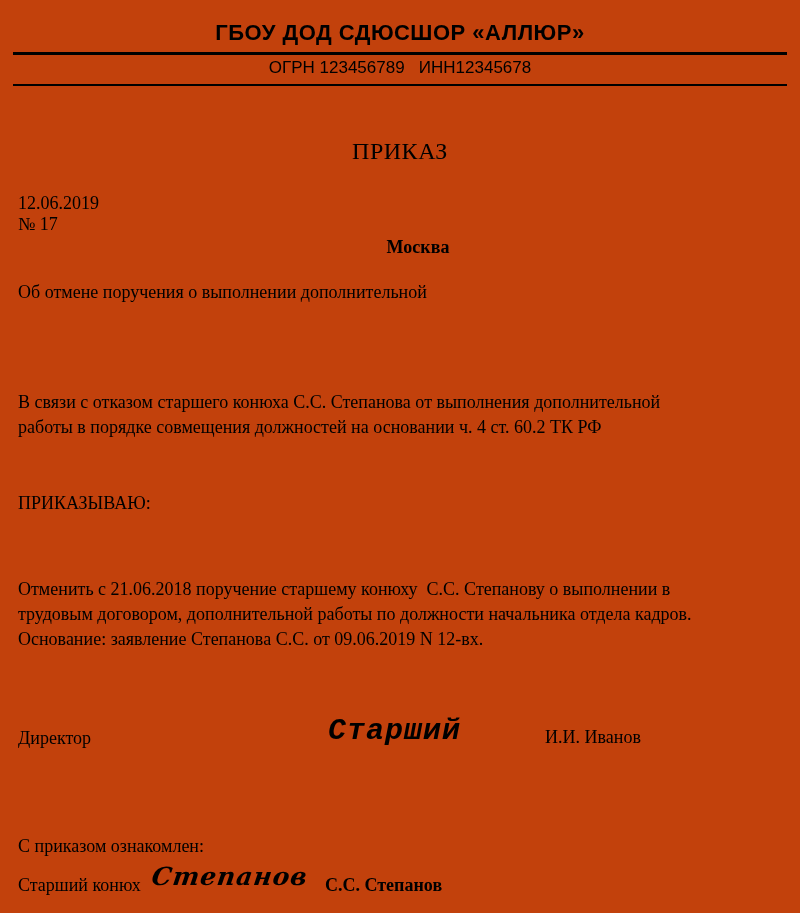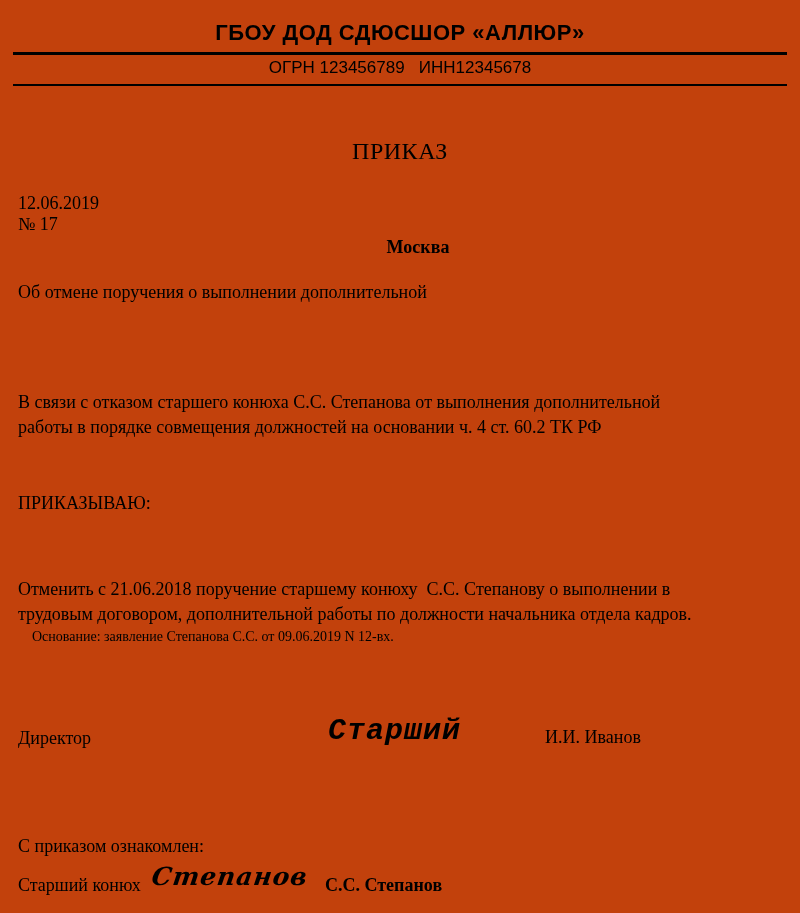--- a/index.html
+++ b/index.html
@@ -50,21 +50,21 @@
     text-align: center; font-weight: bold; font-size: 18px; margin-left: 36px;
   }
 
   
   .textblock { position: absolute; left: 18px; right: 10px; font-size: 18px; }
   .textblock .line { white-space: pre; line-height: 25px; }
   .subject  { top: 280px; }
   .preamble { top: 372px; margin-top: 18px; }
   .command  { top: 493px; font-size: 18px; }
   .bodypara { top: 537px; margin-top: 40px; }
-  .basis    { top: 629px; font-size: 14px; white-space: pre; margin-left: 14px; }
+  .basis    { top: 629px; font-size: 18px; white-space: pre; }
 
   
   .sig-label { position: absolute; font-size: 18px; white-space: pre; }
   .director-title   { top: 728px; left: 18px; }
   .director-name    { top: 727px; left: 545px; }
   .director-sign {
     position: absolute; top: 714px; left: 328px;
     font-family: "Liberation Mono", monospace;
     font-weight: bold; font-style: italic;
     font-size: 30px; letter-spacing: 1px;

